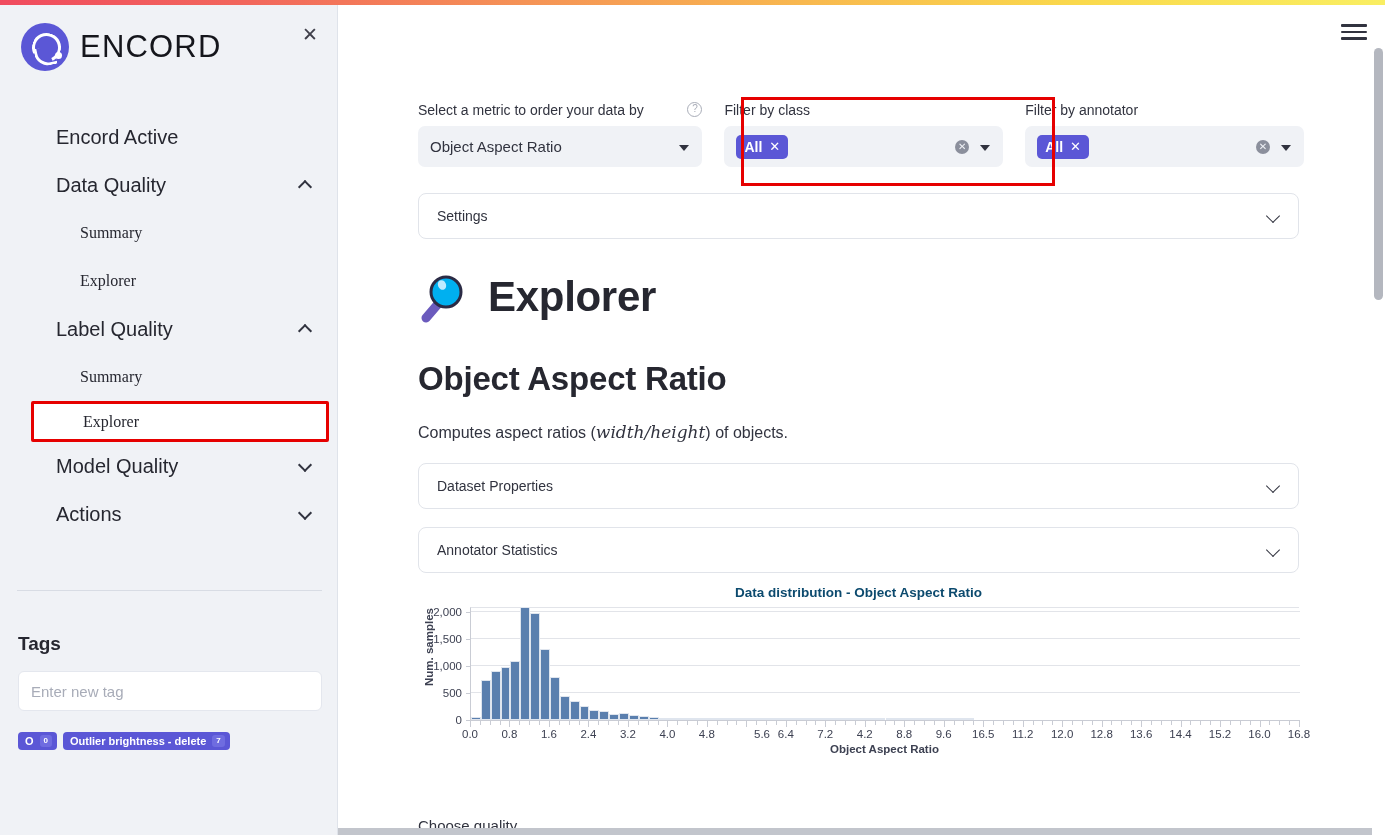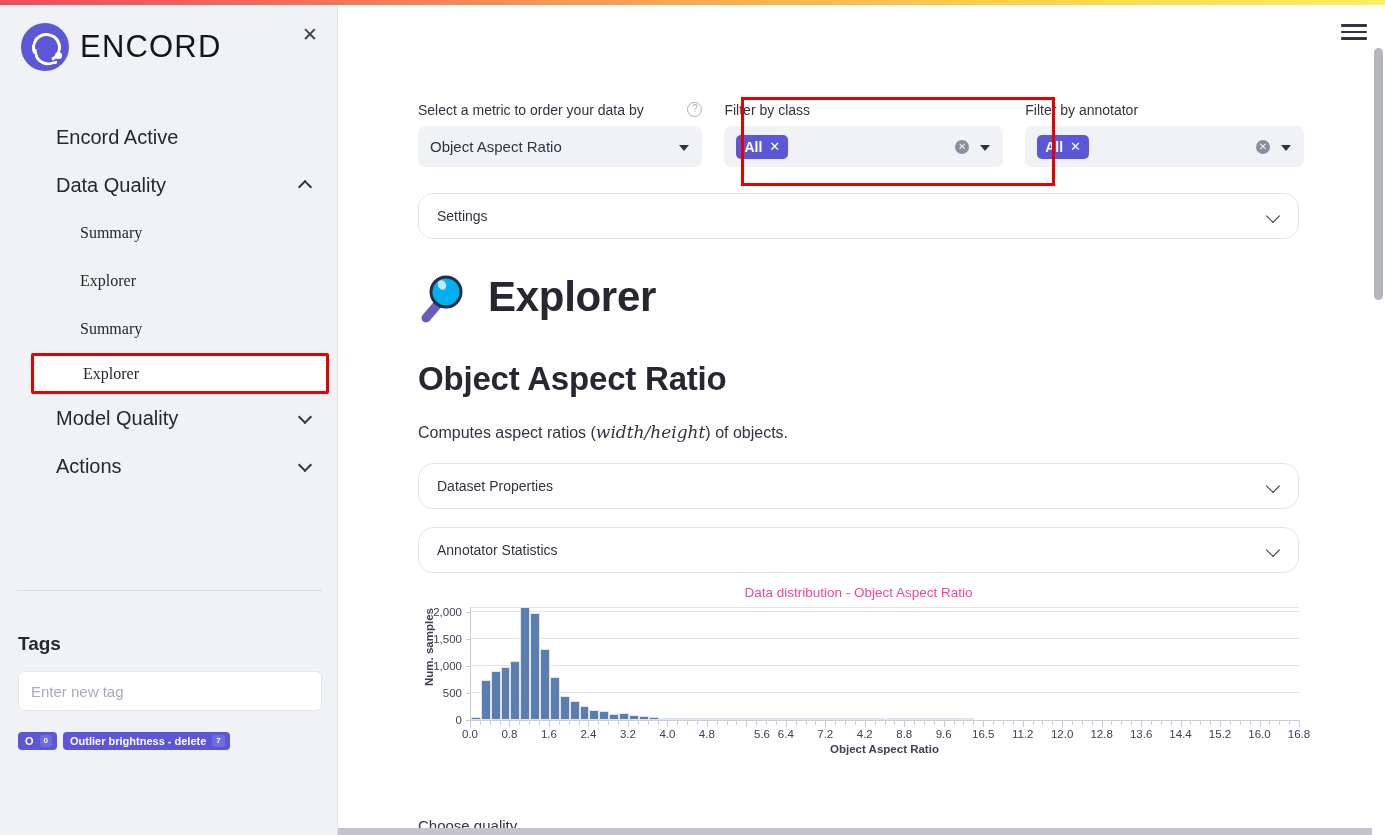--- a/index.html
+++ b/index.html
@@ -203,21 +203,21 @@
   }
   .red-outline {
     position: absolute; left: 403px; top: 92px;
     width: 314px; height: 89px;
     border: 3px solid #e60000; pointer-events: none; z-index: 9;
   }
 
   
   .panel {
     position: absolute; left: 80px; width: 881px; height: 46px;
-    background: #ffffff; border: 1px solid #e1e4ea; border-radius: 15px;
+    background: #ffffff; border: 1px solid #e1e4ea; border-radius: 8px;
     display: flex; align-items: center; justify-content: space-between;
     padding: 0 18px; cursor: pointer;
   }
   .panel-label { font-size: 14px; color: #31333f; }
   .panel-chev {
     width: 13px; height: 13px; position: relative;
   }
   .panel-chev::before {
     content: ""; position: absolute; left: 1px; top: 1px;
     width: 9px; height: 9px;
@@ -246,21 +246,21 @@
     font-size: 16px; color: #31333f;
   }
   .mathy { font-family: "DejaVu Serif", serif; font-style: italic; font-size: 17px; }
 
   
   .chart-wrap {
     position: absolute; left: 80px; top: 578px; width: 881px; height: 192px;
   }
   .chart-title {
     position: absolute; left: 0; top: 2px; width: 881px;
-    text-align: center; font-size: 13.5px; font-weight: 400; color: #ec4899;
+    text-align: center; font-size: 13.5px; font-weight: 700; color: #0c4a6e;
   }
   .plot {
     position: absolute; left: 52px; top: 24px; width: 829px; height: 113px;
     border-left: 1px solid #c9ccd4;
     border-top: 1px solid #e2e4e9;
   }
   .gridline {
     position: absolute; left: 0; width: 829px; height: 1px; background: #e2e4e9;
   }
   .bars {
@@ -356,20 +356,24 @@
       </div>
 
       <div class="nav-sub">
         <span class="nav-sub-label">Summary</span>
       </div>
 
       <div class="nav-sub">
         <span class="nav-sub-label">Explorer</span>
       </div>
 
+      <div class="nav-group">
+        <span class="nav-group-label">Label Quality</span>
+        <span class="chev"></span>
+      </div>
 
       <div class="nav-sub">
         <span class="nav-sub-label">Summary</span>
       </div>
 
       <div class="nav-sub selected highlight-box">
         <span class="nav-sub-label">Explorer</span>
       </div>
 
       <div class="nav-group">

